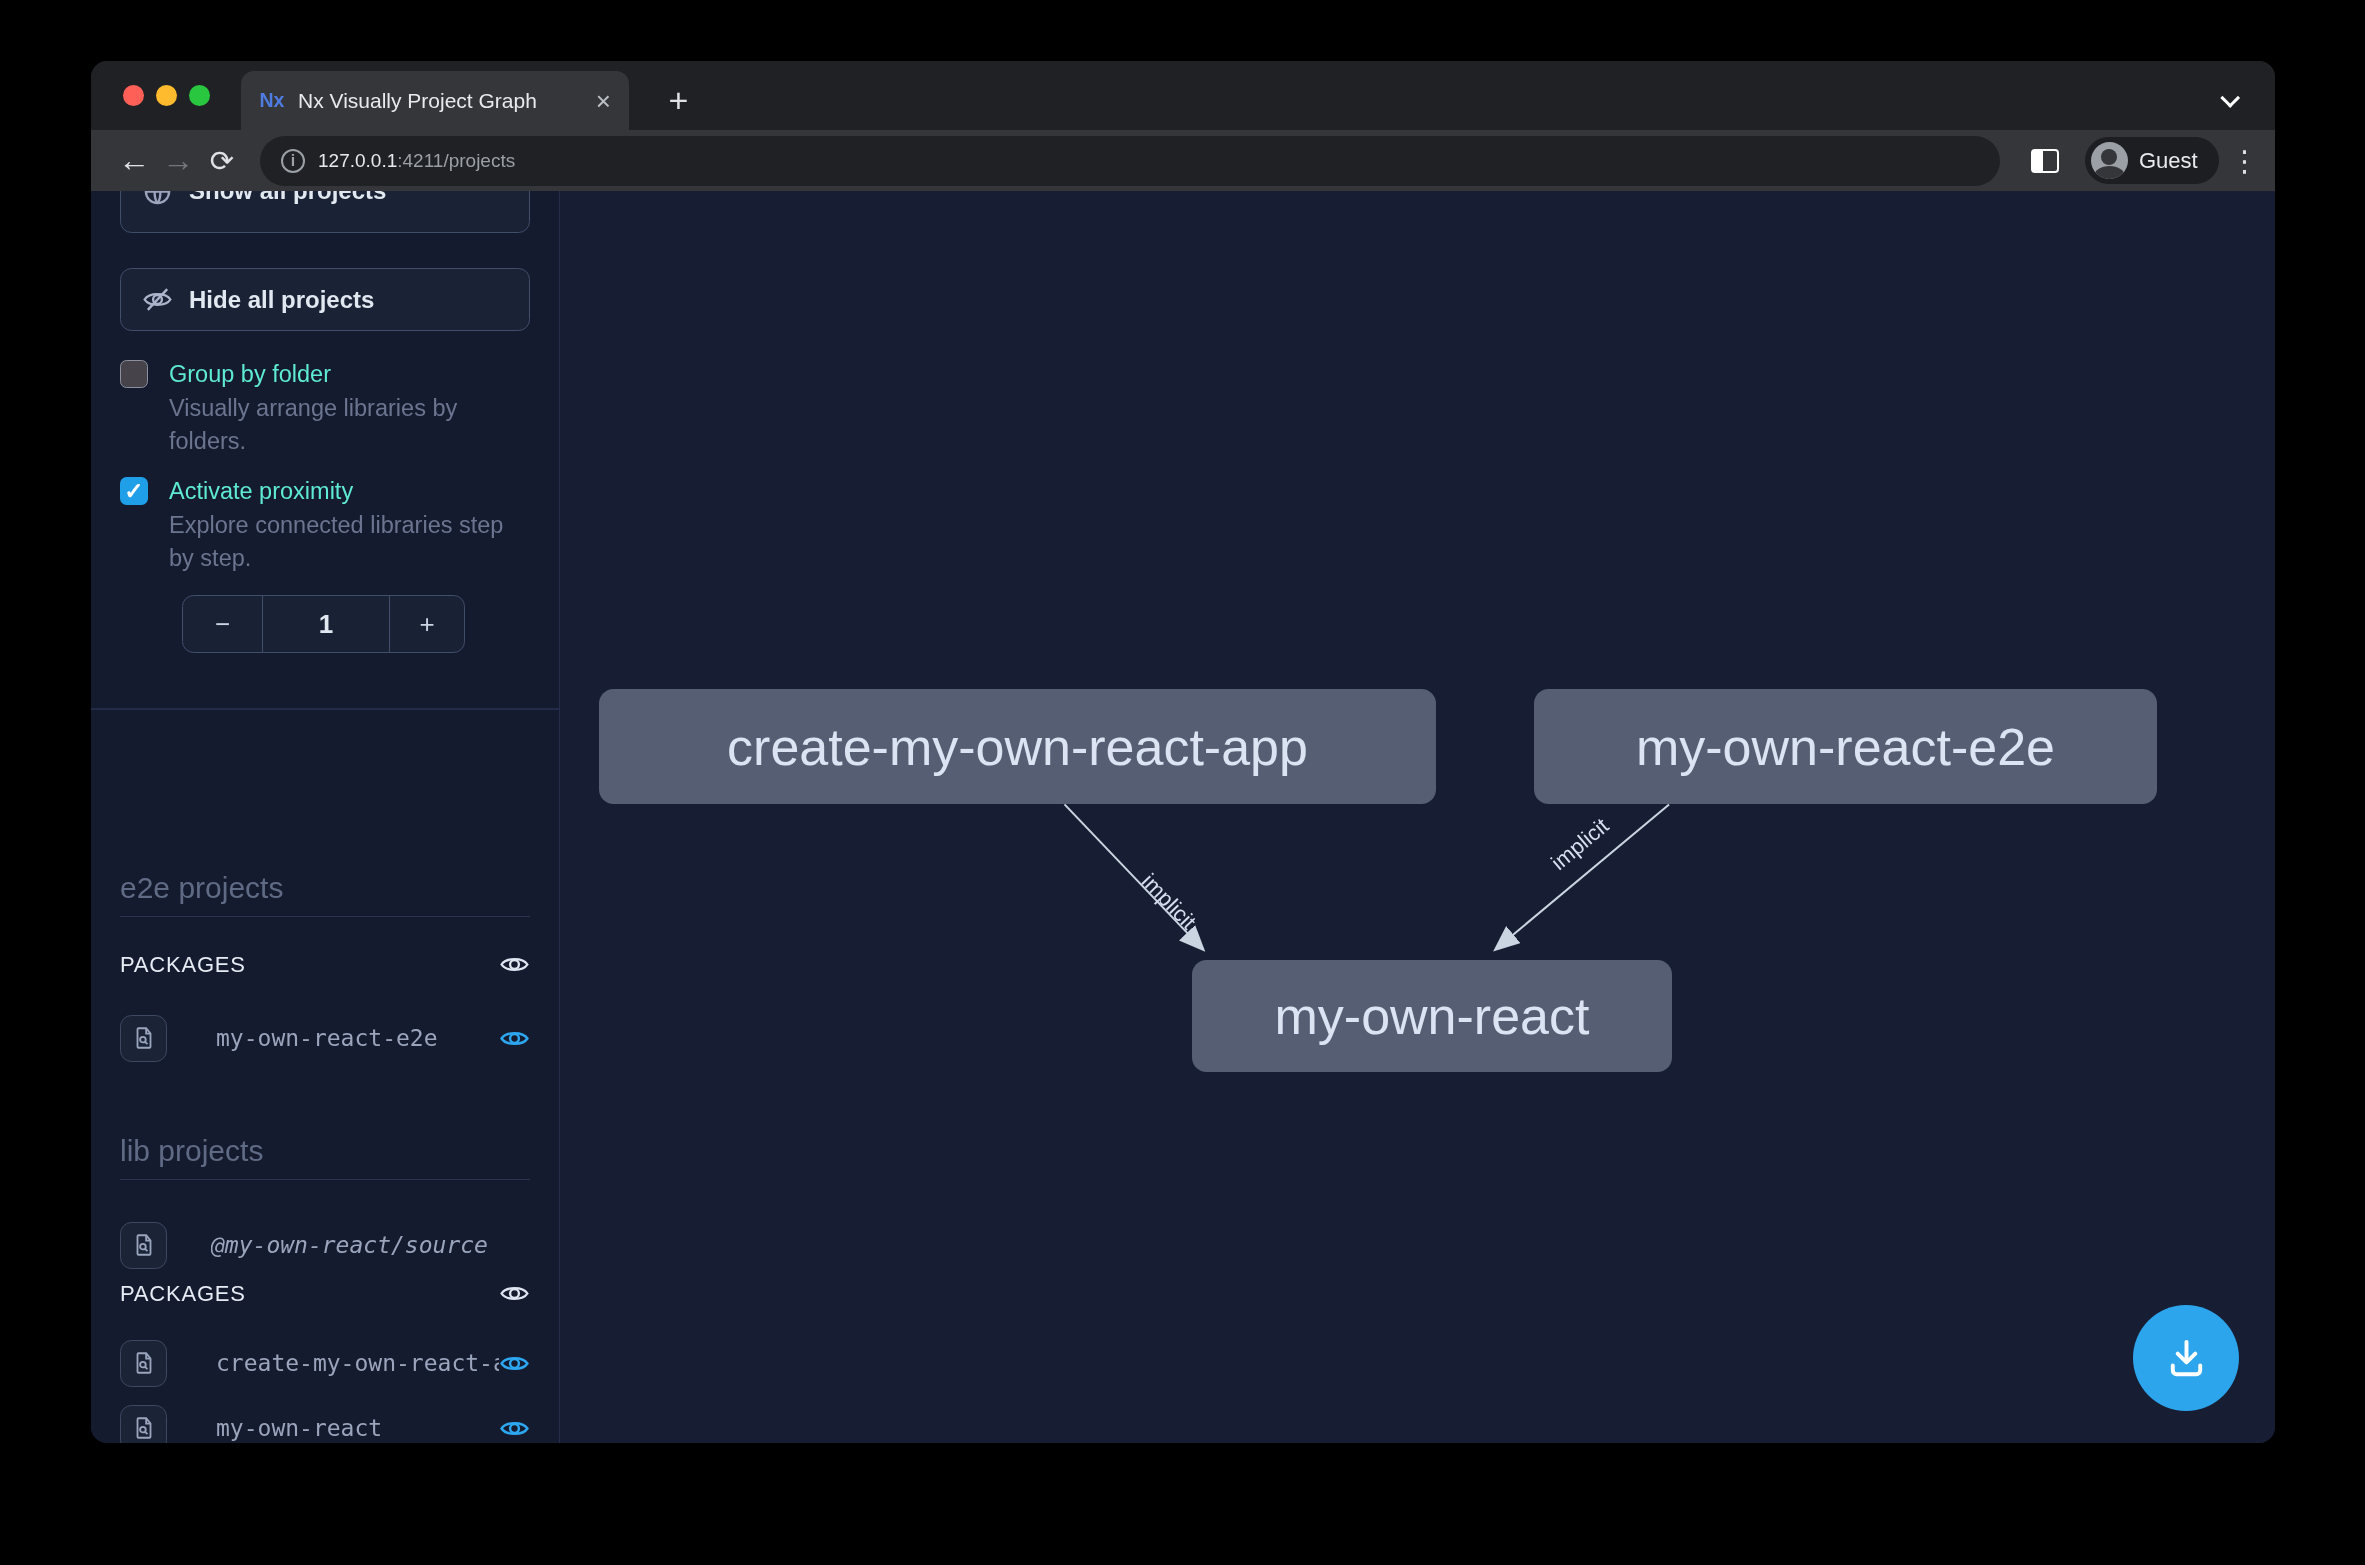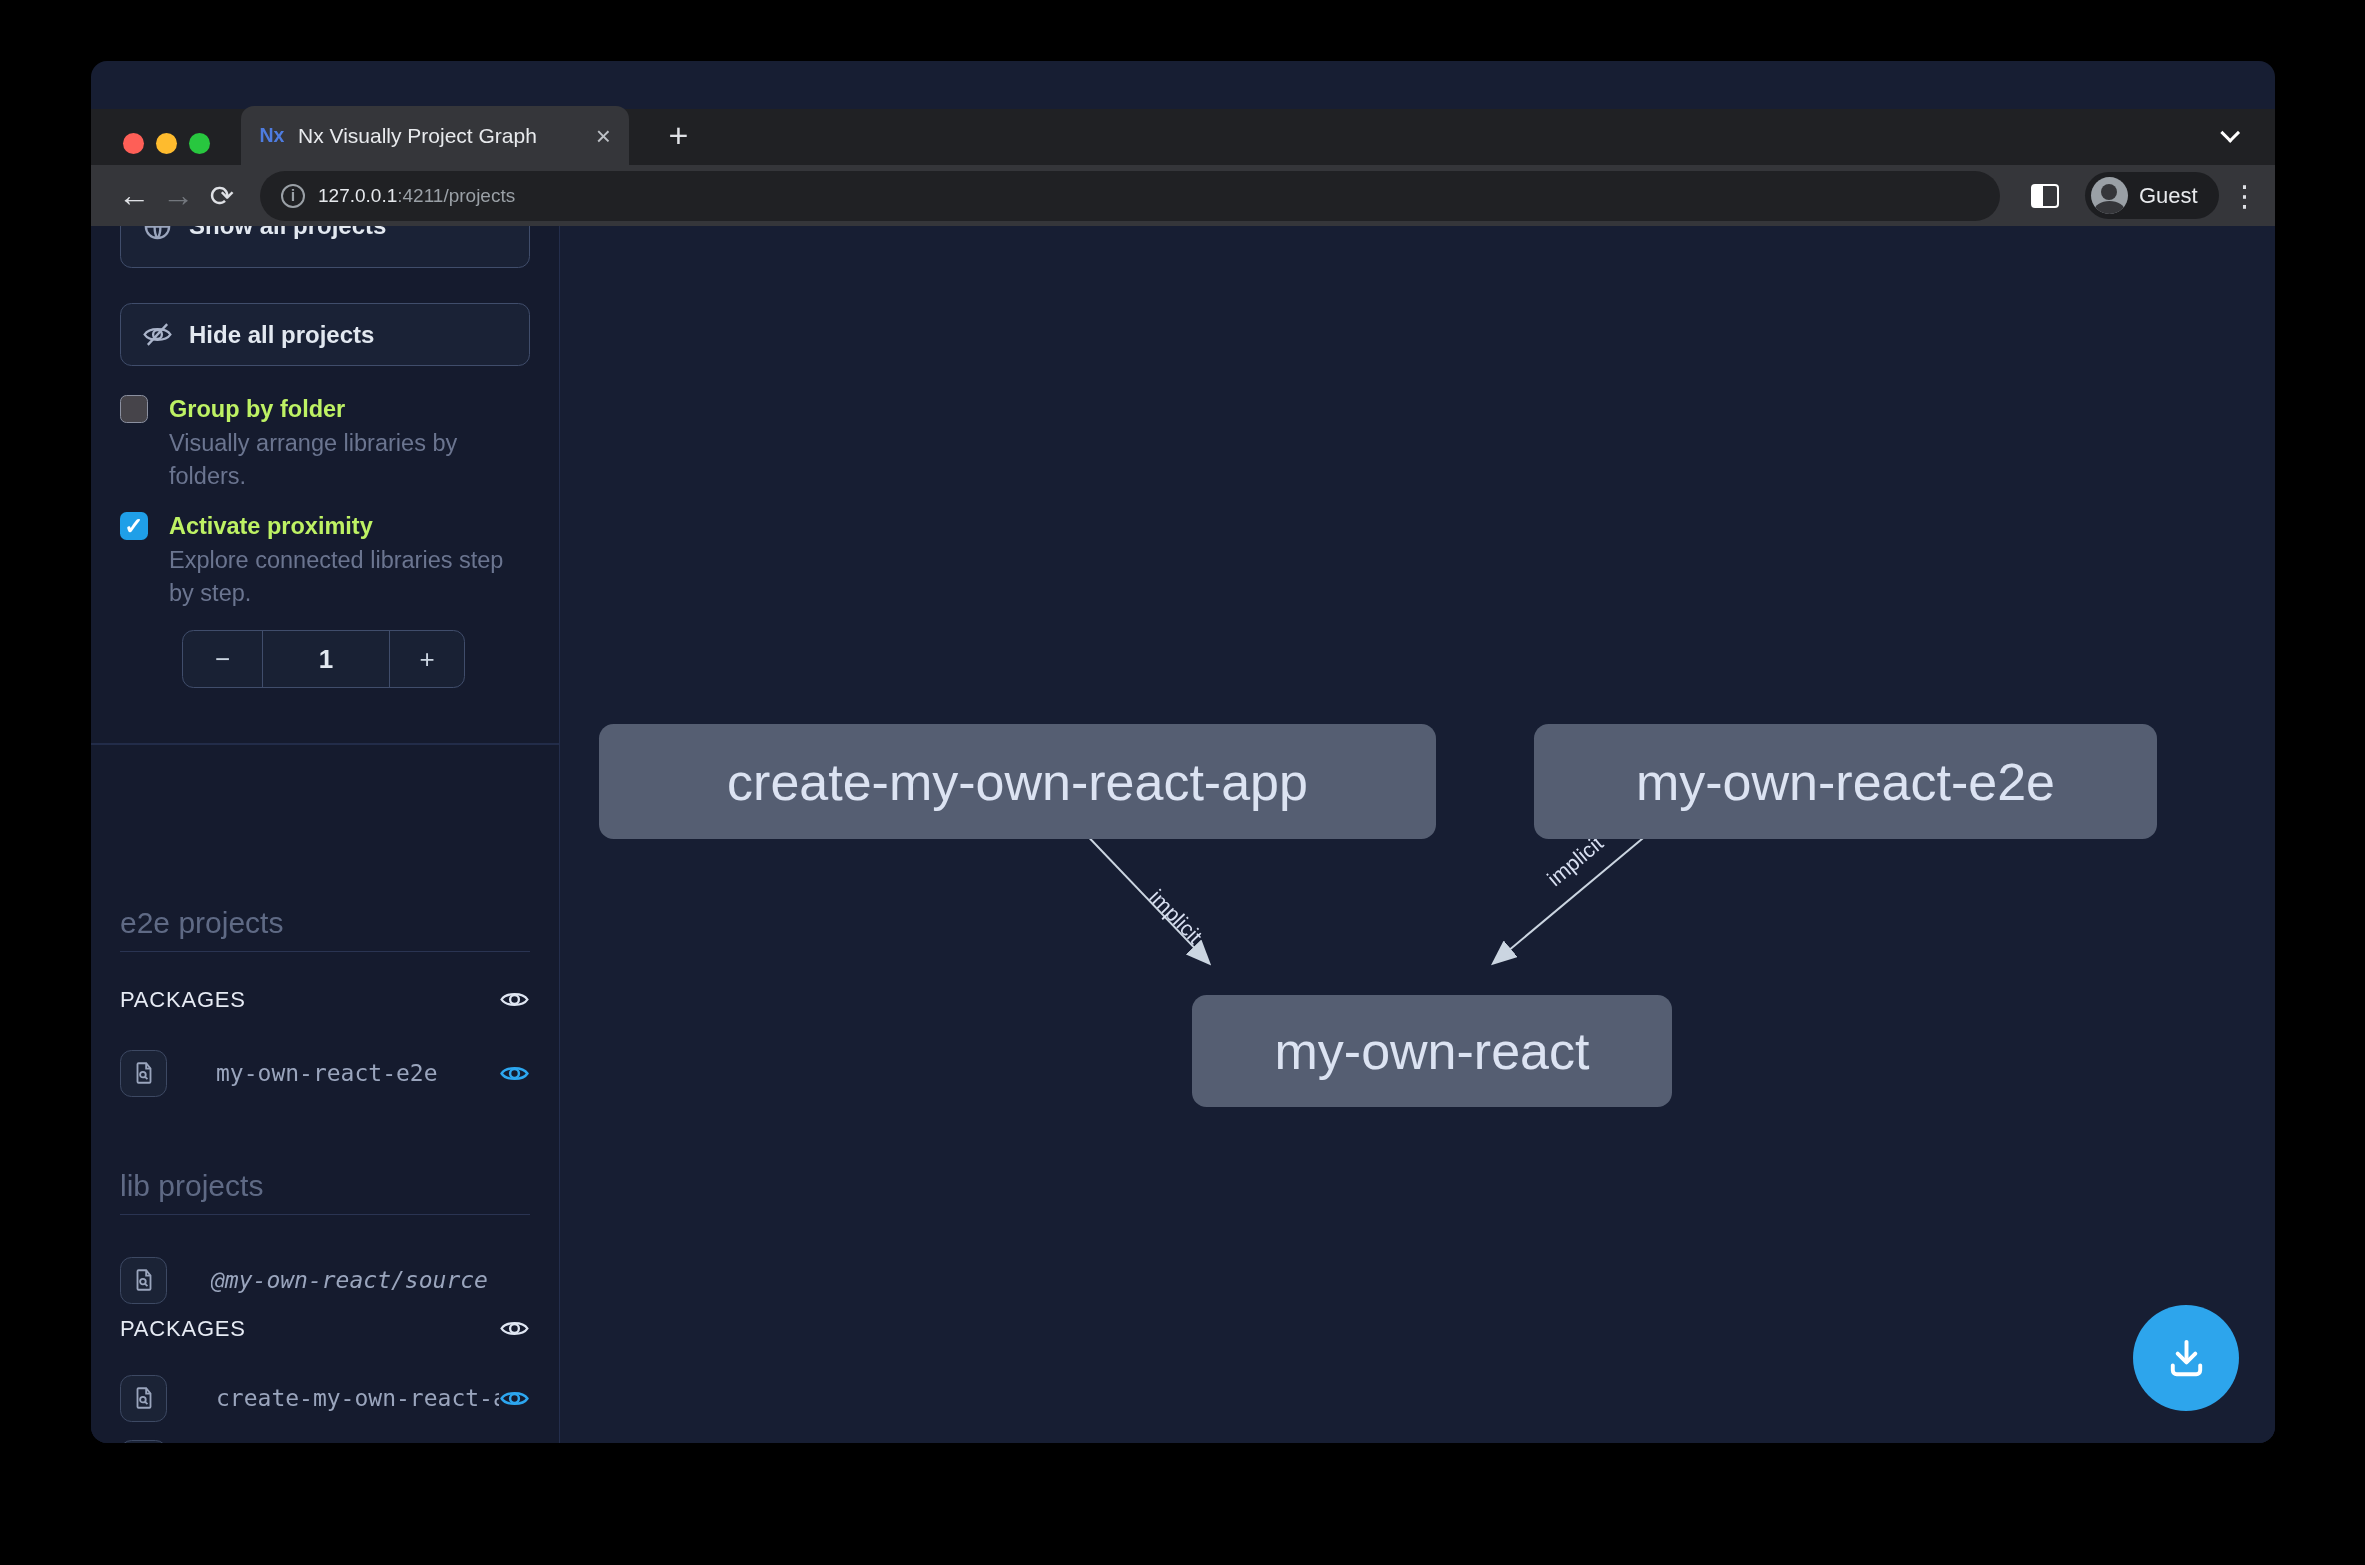--- a/index.html
+++ b/index.html
@@ -4,21 +4,21 @@
 <style>
   * { margin:0; padding:0; box-sizing:border-box; }
   html,body { width:2366px; height:1565px; background:#000; overflow:hidden;
               font-family:"Liberation Sans", sans-serif; }
 
   .window { position:absolute; left:91px; top:61px; width:2184px; height:1382px;
             border-radius:16px; overflow:hidden; background:#171e33;
             display:flex; flex-direction:column; }
 
   
-  .tabstrip { position:relative; height:56px; background:#202124; flex:0 0 auto;margin-top:48px; }
+  .tabstrip { position:relative; height:69px; background:#202124; flex:0 0 auto; }
   .lights { position:absolute; left:32px; top:24px; display:flex; gap:12px; }
   .light { width:21px; height:21px; border-radius:50%; }
   .light.red{ background:#fe5f57; } .light.yellow{ background:#febb2e; } .light.green{ background:#28c73f; }
   .tab { position:absolute; left:150px; bottom:0; width:388px; height:59px;
          background:#35363a; border-radius:13px 13px 0 0;
          display:flex; align-items:center; padding:0 18px; gap:13px; }
   .favicon { width:26px; height:26px; display:flex; align-items:center; justify-content:center;
              font-weight:bold; font-size:19.5px; color:#4e7ce0; flex:0 0 auto; }
   .tab-title { flex:1; color:#e8eaed; font-size:21px; white-space:nowrap; overflow:hidden; }
   .tab-close { color:#bdc1c6; font-size:26px; line-height:26px; flex:0 0 auto; }
@@ -66,21 +66,21 @@
   .side-btn svg { flex:0 0 auto; }
   .cut-btn { top:-42px; height:84px; }
   .hide-btn { top:52px;margin-top:25px; }
 
   .opt { display:flex; gap:21px; }
   .opt1 { top:167px; } .opt2 { top:284px; }
   .checkbox { width:28px; height:28px; border-radius:6.5px; flex:0 0 auto; margin-top:2.4px; }
   .checkbox.unchecked { background:#46444a; border:1.6px solid #8b90a0; }
   .checkbox.checked { background:#1f9fe8; color:#fff; font-size:23px; font-weight:bold;
                       display:flex; align-items:center; justify-content:center; }
-  .opt-label { color:#bef264; font-size:23.5px; font-weight:700; line-height:32px; }
+  .opt-label { color:#5eead4; font-size:23.5px; font-weight:400; line-height:32px; }
   .opt-desc { color:#6b7590; font-size:23.5px; line-height:33px; margin-top:1.6px; }
 
   .stepper { position:absolute; left:91px; top:404px; width:283px; height:58px;
              border:1.6px solid #404d6b; border-radius:11.4px; background:#192134;
              display:flex; overflow:hidden; }
   .stepper .cell { display:flex; align-items:center; justify-content:center;
                    color:#cbd5e1; font-size:26px; }
   .stepper .dec { width:80px; border-right:1.6px solid #404d6b; }
   .stepper .val { flex:1; color:#e2e8f0; font-weight:600; }
   .stepper .inc { width:75px; border-left:1.6px solid #404d6b; }

